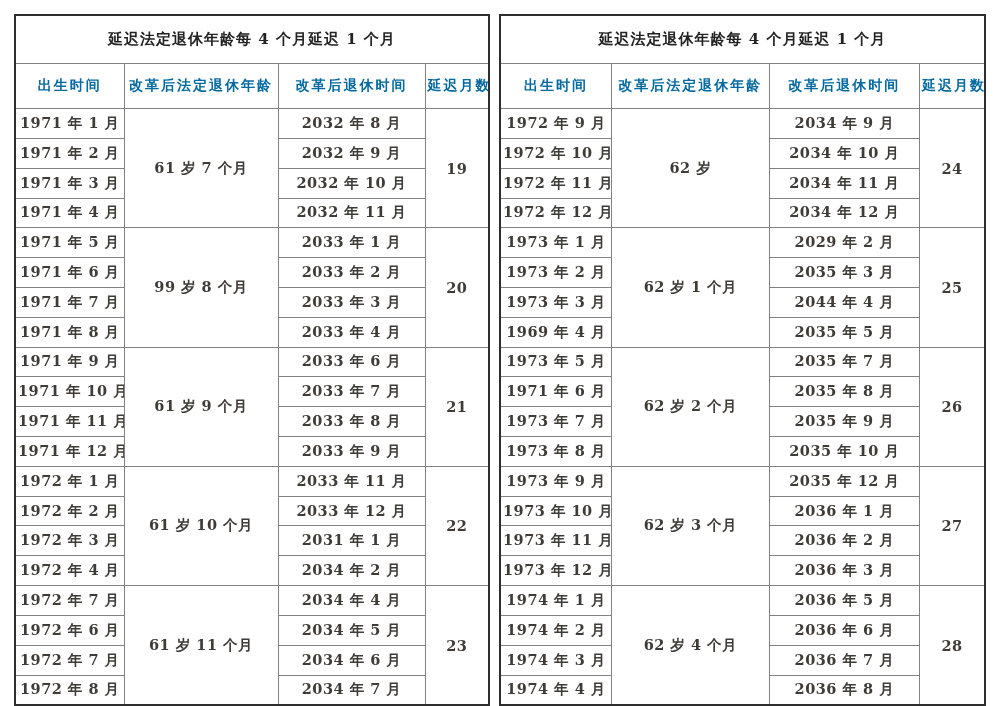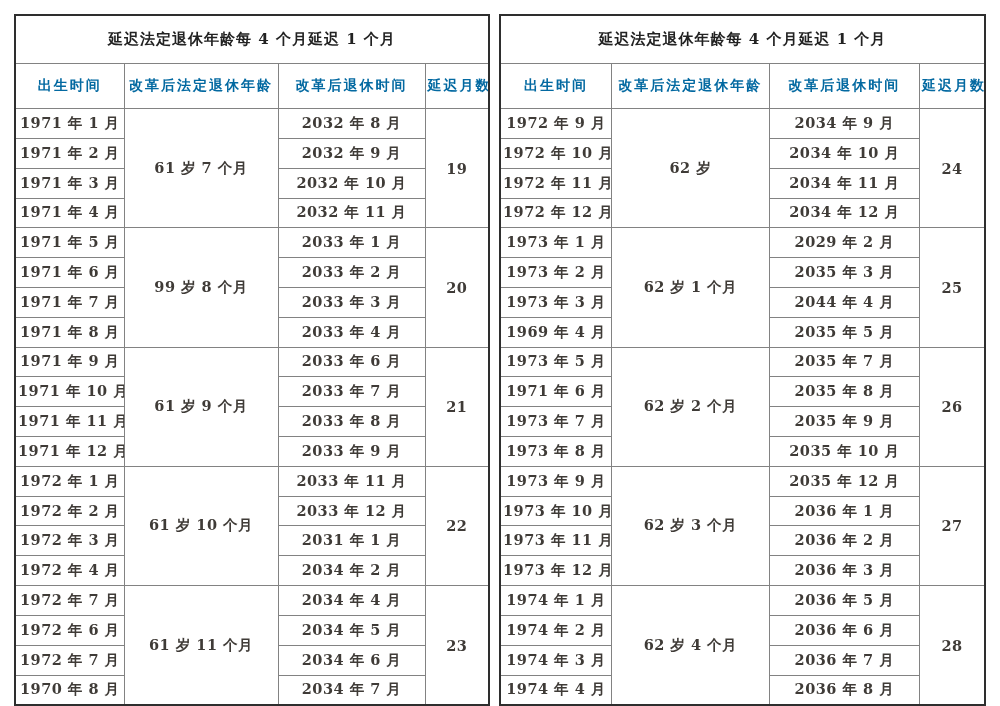--- a/index.html
+++ b/index.html
@@ -165,21 +165,21 @@
     </tr>
     <tr class="data-row">
       <td class="birth-cell">1972 年 6 月</td>
       <td class="retire-cell">2034 年 5 月</td>
     </tr>
     <tr class="data-row">
       <td class="birth-cell">1972 年 7 月</td>
       <td class="retire-cell">2034 年 6 月</td>
     </tr>
     <tr class="data-row">
-      <td class="birth-cell">1970 年 8 月</td>
+      <td class="birth-cell">1972 年 8 月</td>
       <td class="retire-cell">2034 年 7 月</td>
     </tr>
   </tbody>
     </table>
 
   <table class="rt right">
     <colgroup>
         <col class="c1">
         <col class="c2">
         <col class="c3">

